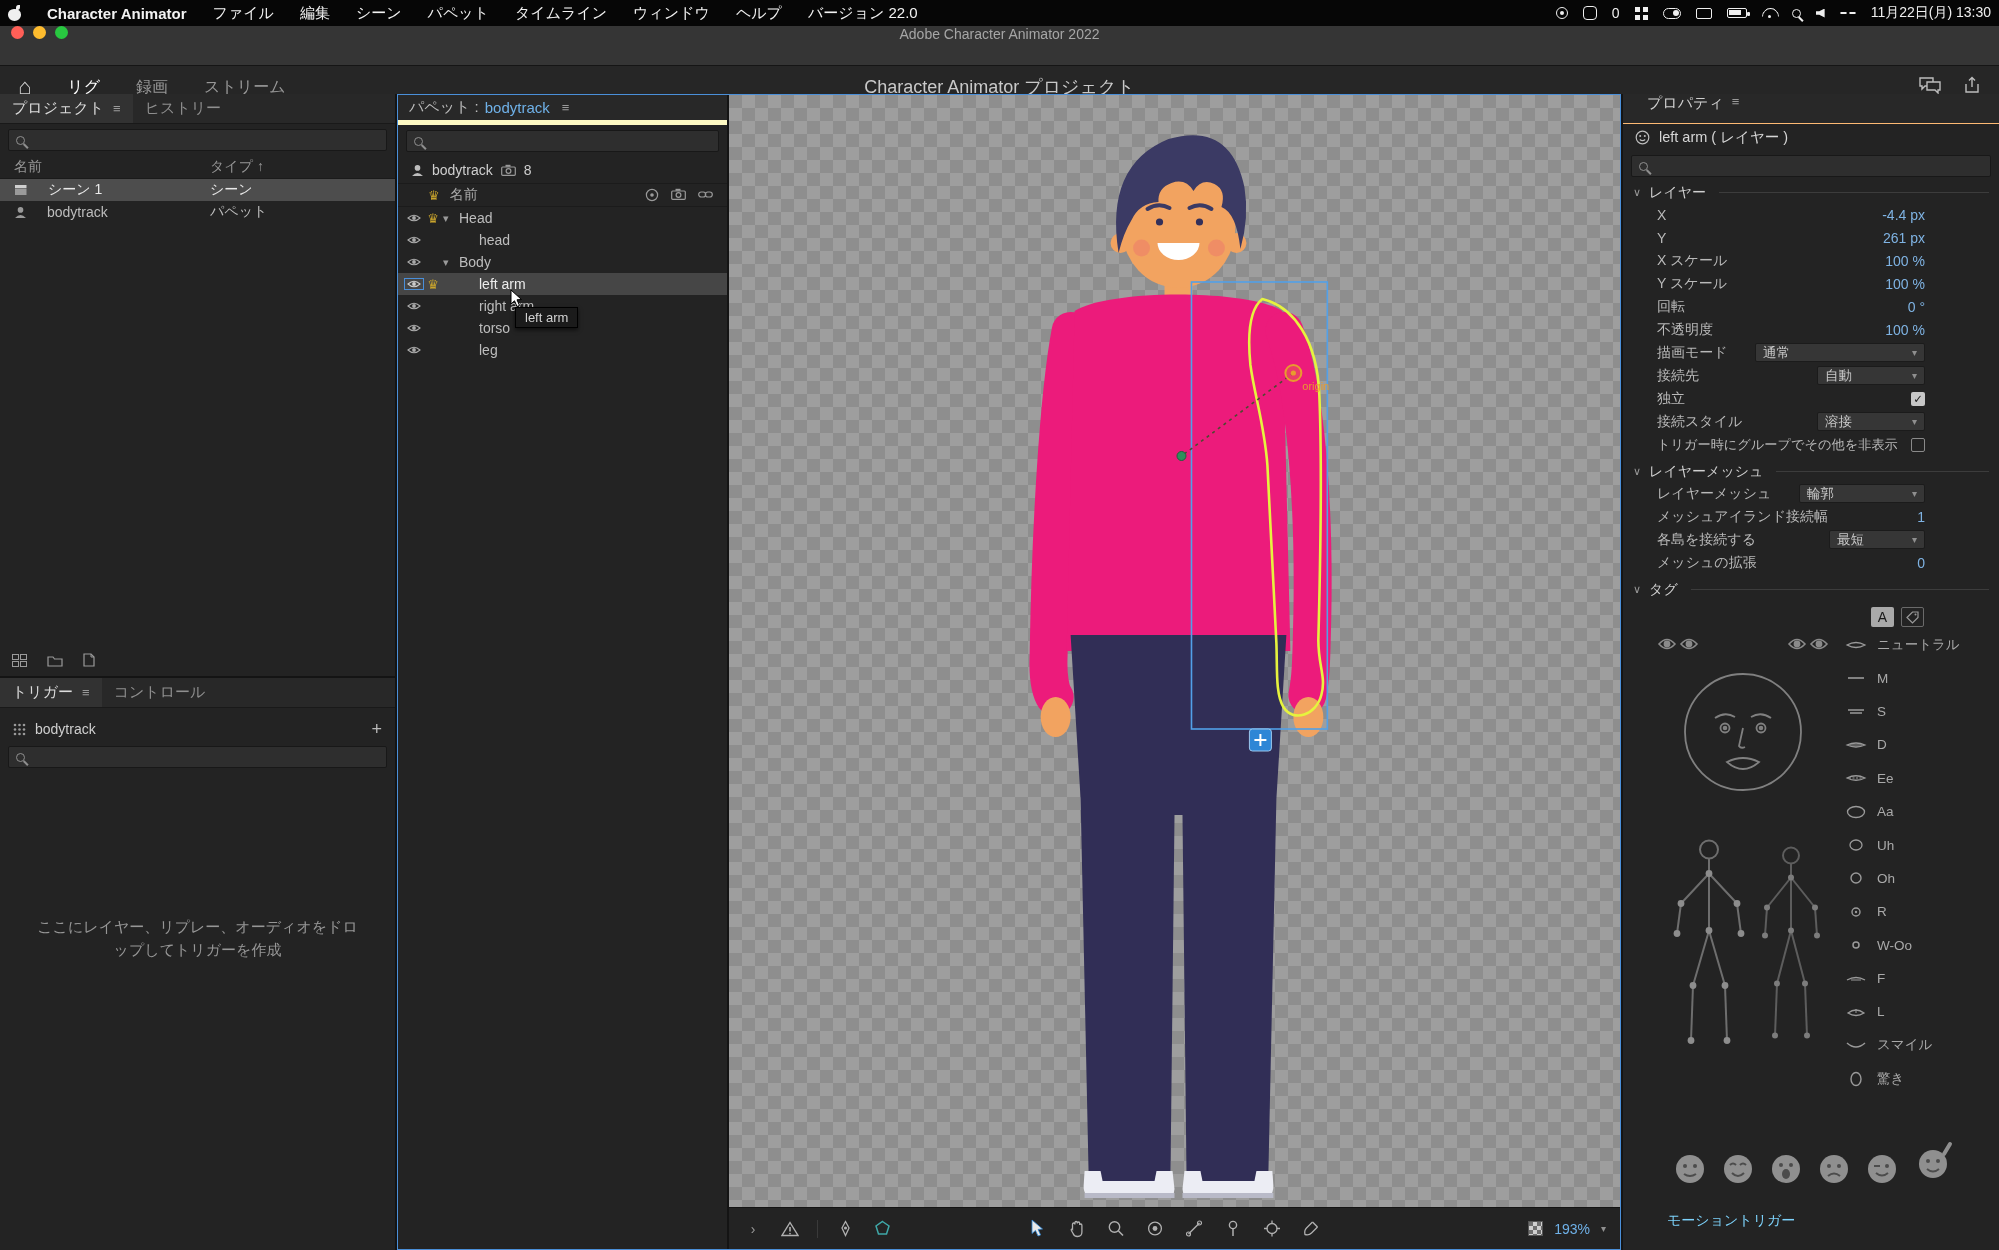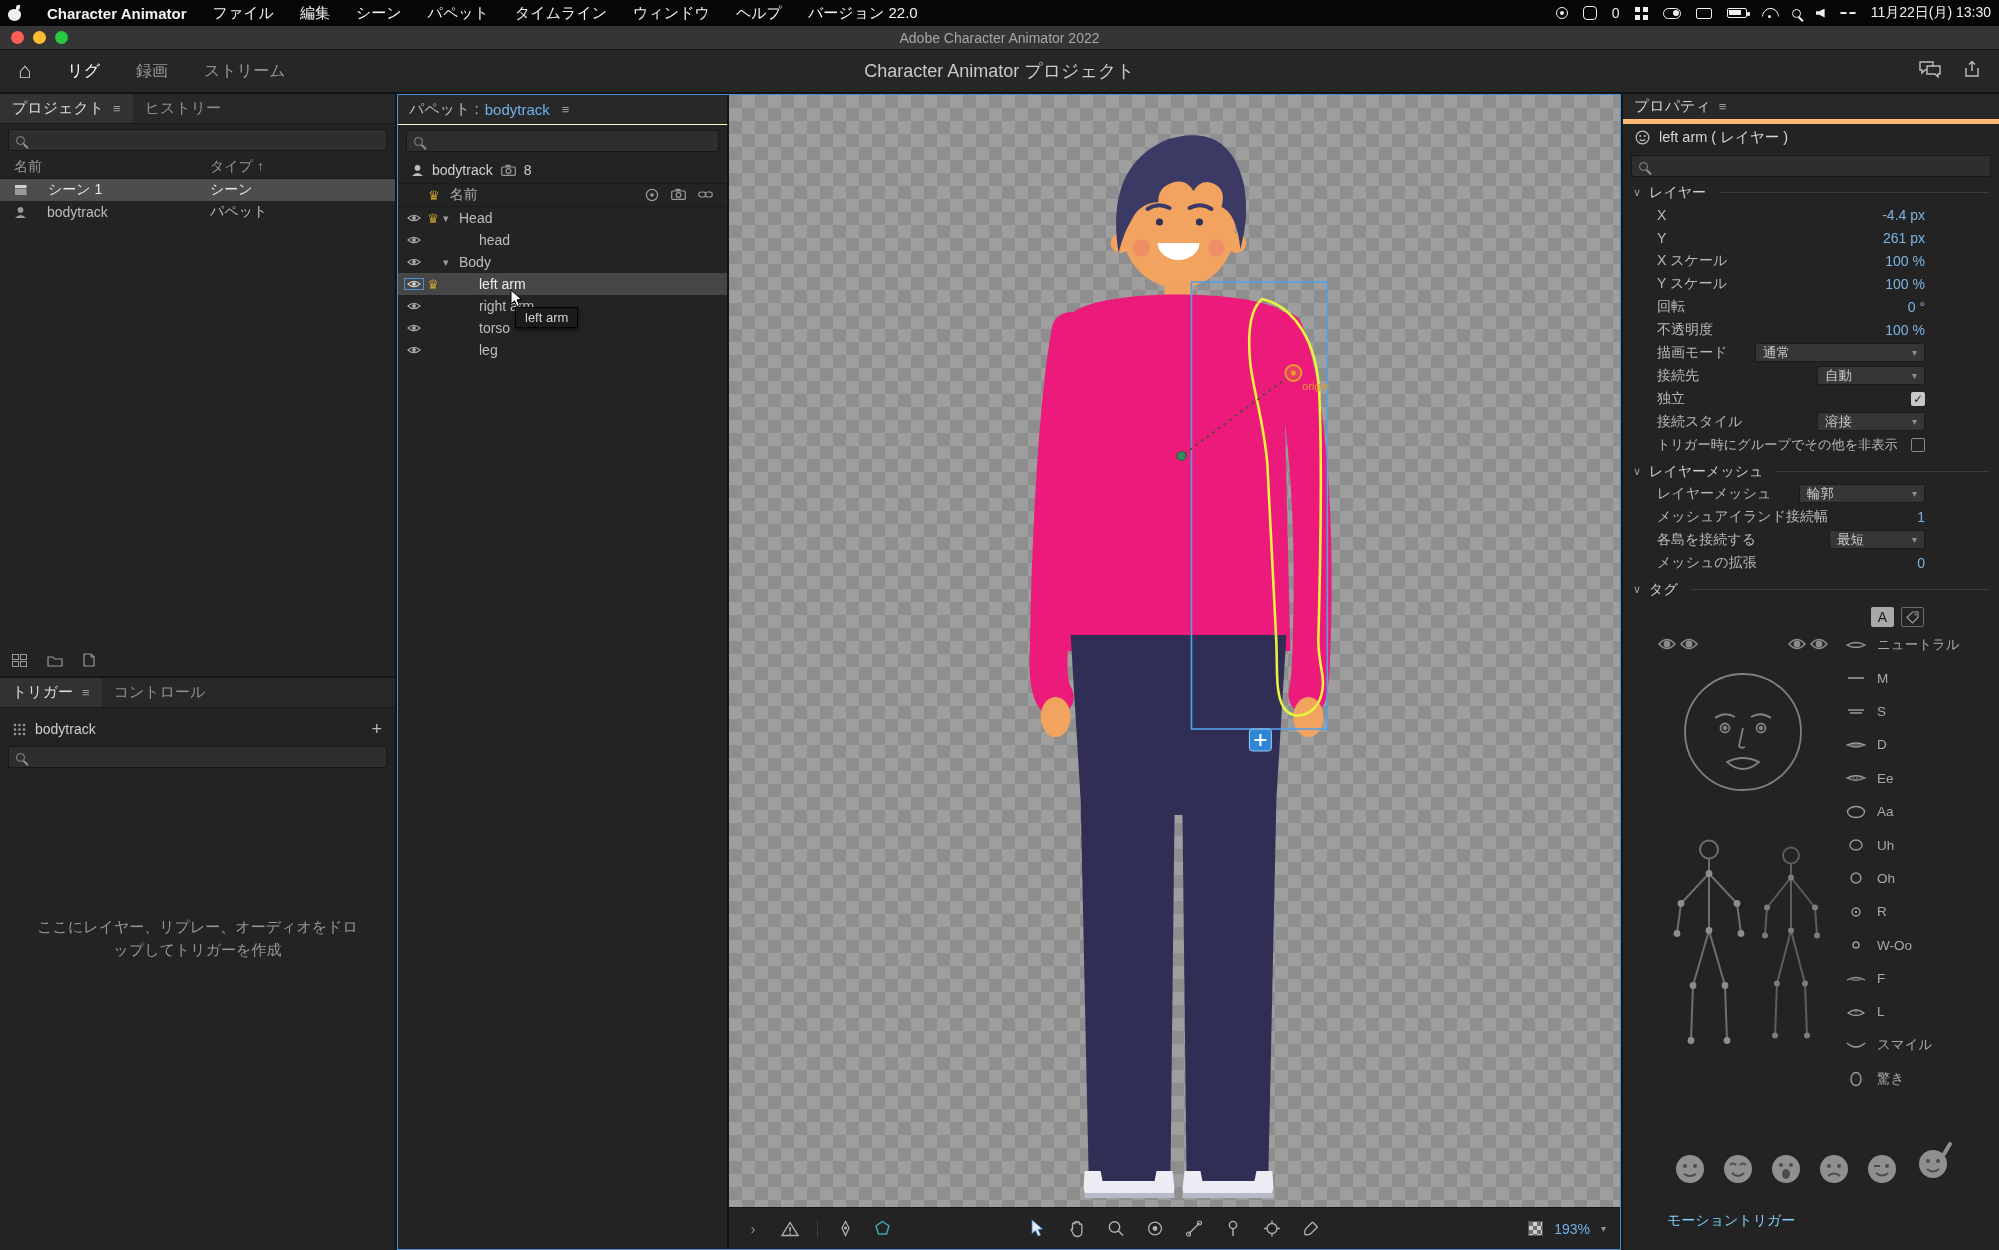--- a/index.html
+++ b/index.html
@@ -32,21 +32,21 @@
 .mag::after{content:"";position:absolute;right:-4px;bottom:-3px;width:5.5px;height:1.6px;background:#8f8f8f;transform:rotate(45deg)}
 .mag.lite{border-color:#efefef}.mag.lite::after{background:#efefef}
 .i-vol{width:9px;height:9px;background:#efefef;clip-path:polygon(0 30%,40% 30%,100% 0,100% 100%,40% 70%,0 70%)}
 .i-cc2{width:16px;height:9px;display:flex;gap:2px}
 .i-cc2 span{flex:1;border:1.2px solid #efefef;border-radius:3px}
 .apple{width:13px;height:15px;position:relative}
 .apple::before{content:"";position:absolute;left:0;top:3px;width:13px;height:12px;background:#efefef;border-radius:45% 45% 50% 50%}
 .apple::after{content:"";position:absolute;left:8px;top:-1px;width:4px;height:5px;background:#efefef;border-radius:60% 0 60% 0}
 
 
-.titlebar{position:relative;display:flex;align-items:center;height:24px;background:#353535;border-bottom:1px solid #151515}
+.titlebar{position:relative;display:flex;height:40px;background:#353535;border-bottom:1px solid #151515}
 .lights{display:flex;gap:9px;margin-left:11px;z-index:1}
 .light{width:13px;height:13px;border-radius:50%}
 .tb-title{position:absolute;left:0;right:0;text-align:center;font-size:14px;color:#a6a6a6}
 
 
 .toolbar{position:relative;display:flex;align-items:center;height:44px;background:#262626;border-bottom:2px solid #141414;padding:0 18px;gap:36px}
 .home{font-size:22px;color:#cfcfcf;line-height:1}
 .ws-tab{font-size:16px;color:#989898;cursor:default}
 .ws-tab.active{color:#ffffff}
 .tb-center{position:absolute;left:0;right:0;text-align:center;font-size:18px;color:#c9c9c9;pointer-events:none}
@@ -77,21 +77,21 @@
 .prow.sel{background:#4d4d4d;color:#e9e9e9}
 .prow .nm{display:flex;align-items:center;gap:20px;width:210px;padding-left:14px}
 .pfoot{position:absolute;bottom:9px;left:12px;display:flex;gap:20px;align-items:center}
 
 
 .trow-set{display:flex;align-items:center;height:24px;padding:0 13px;font-size:14px;gap:9px;margin-top:9px;color:#cfcfcf}
 .plus{margin-left:auto;color:#b9b9b9;font-size:18px;line-height:1}
 .tempty{margin:148px 30px 0;text-align:center;font-size:15px;line-height:1.5;color:#969696}
 
 
-.pup-head{display:flex;align-items:center;height:30px;padding:0 11px;font-size:15px;gap:6px;background:#282828;border-bottom:1px solid #fef9c3;color:#bdbdbd}
+.pup-head{display:flex;align-items:center;height:30px;padding:0 11px;font-size:15px;gap:6px;background:#282828;border-bottom:5px solid #fef9c3;color:#bdbdbd}
 .link{color:#6fb1e8}
 .root-row{display:flex;align-items:center;height:27px;padding:0 13px;font-size:14px;gap:8px;border-bottom:1px solid #1b1b1b;color:#cfcfcf}
 .name-head{display:flex;align-items:center;height:23px;padding:0 0 0 30px;font-size:14px;color:#a8a8a8;border-bottom:1px solid #1b1b1b;gap:10px}
 .nh-icons{margin-left:auto;display:flex;gap:12px;padding-right:14px}
 .trow{display:flex;align-items:center;height:22px;font-size:14px;color:#bdbdbd}
 .trow.sel{background:#464646;color:#ececec}
 .ceye{width:18px;margin-left:7px;display:flex;justify-content:center;flex:none}
 .ceye.box{outline:1px solid #4a8fd9}
 .ccrown{width:20px;text-align:center;flex:none}
 .crown{color:#c9a42c;font-size:13px;line-height:1}
@@ -106,21 +106,21 @@
 .canvas-toolbar{position:relative;height:42px;background:#232323;border-top:1px solid #141414;display:flex;align-items:center;padding:0 14px;gap:17px}
 .ct-center{position:absolute;left:50%;transform:translateX(-50%);display:flex;gap:19px;align-items:center}
 .ct-right{margin-left:auto;display:flex;gap:11px;align-items:center}
 .tool{display:inline-flex;align-items:center;justify-content:center;width:20px;height:20px}
 .zoom{color:#6fb1e8;font-size:14px}
 .caret{color:#8f8f8f;font-size:10px}
 .checker{width:15px;height:15px;background:conic-gradient(#cfcfcf 0 25%,#6e6e6e 0 50%,#cfcfcf 0 75%,#6e6e6e 0) 0 0/8px 8px;border:1px solid #555}
 .vsep{width:1px;height:18px;background:#3a3a3a}
 
 
-.props-head{display:flex;align-items:center;height:30px;padding:0 11px;font-size:15px;gap:8px;background:#282828;border-bottom:5px solid #fdba74;color:#cfcfcf}
+.props-head{display:flex;height:30px;padding:0 24px;font-size:15px;gap:8px;background:#282828;border-bottom:1px solid #fdba74;color:#cfcfcf}
 .sub-row{display:flex;align-items:center;height:26px;padding:0 12px;font-size:14.5px;gap:9px;color:#d6d6d6}
 .pr{display:flex;align-items:center;height:23px;padding:0 74px 0 34px;font-size:14px}
 .pr .lab{color:#b9b9b9;white-space:nowrap}
 .pr .val{margin-left:auto;color:#7fb3e3}
 .dd{margin-left:auto;display:flex;align-items:center;height:19px;background:#363636;border:1px solid #1b1b1b;border-radius:2px;font-size:13.5px;color:#c9c9c9;padding:0 7px;justify-content:space-between}
 .dd .caret{margin-left:10px}
 .cb{margin-left:auto;width:14px;height:14px;border-radius:2px;flex:none}
 .cb.on{background:#c7c7c7;color:#1d1d1d;font-size:11.5px;display:flex;align-items:center;justify-content:center;font-weight:bold}
 .cb.off{border:1px solid #8a8a8a}
 .sec{display:flex;align-items:center;height:21px;padding:0 10px;font-size:14px;color:#d0d0d0;gap:8px;margin-top:5px}

